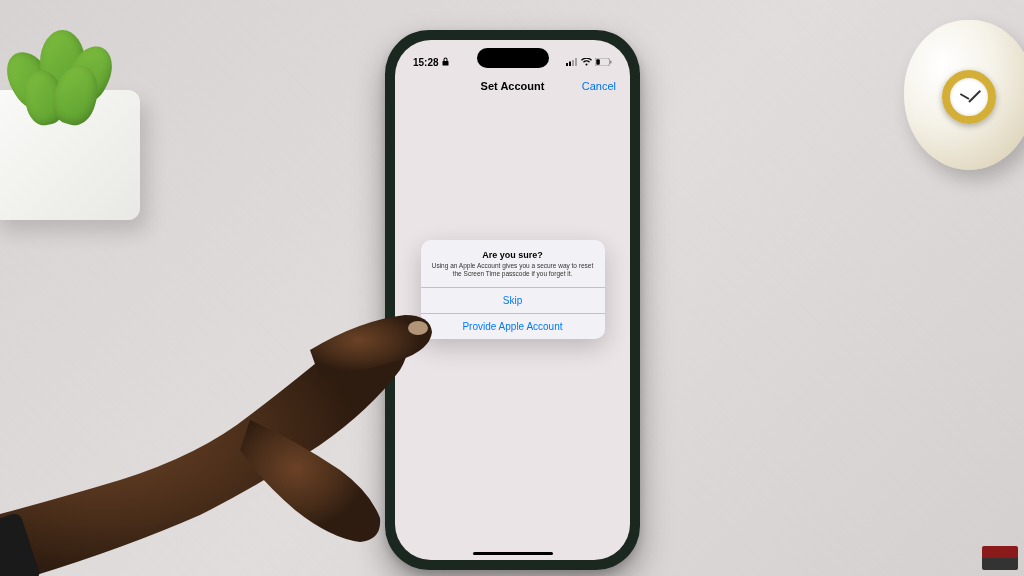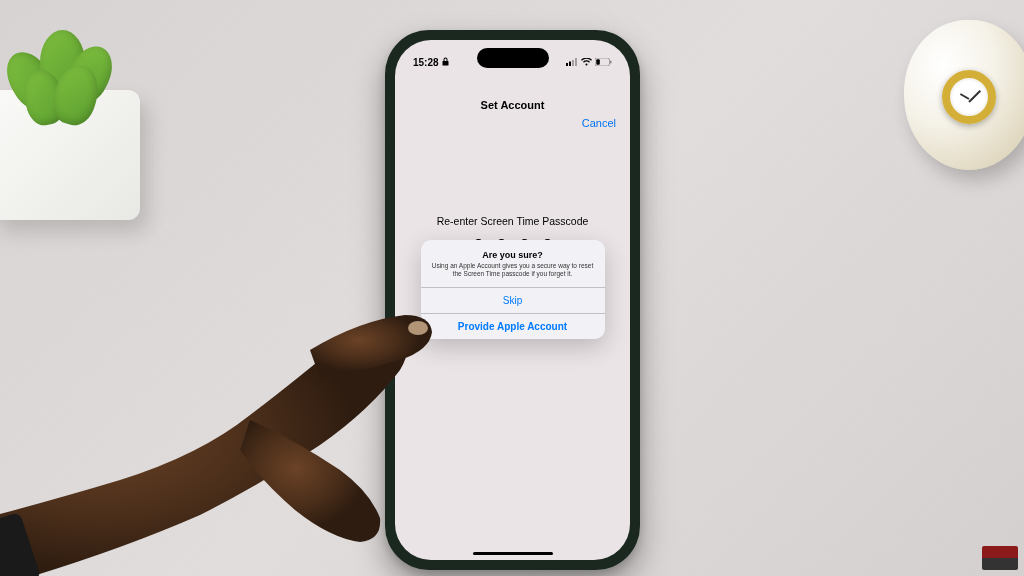--- a/index.html
+++ b/index.html
@@ -158,21 +158,21 @@
       padding: 6px 14px;
       font-size: 11px;
     }
     .nav-title { 
       position: absolute;
       left: 50%;
       transform: translateX(-50%);
       font-weight: 600;
       color: #000;
     }
-    .nav-cancel { color: #007AFF; margin-left: auto; margin-top: 37px; }
+    .nav-cancel { color: #007AFF; margin-left: auto; }
     
     
     .content {
       padding-top: 80px;
       text-align: center;
     }
     .prompt-text {
       font-size: 10.5px;
       color: #000;
       font-weight: 400;
@@ -219,21 +219,21 @@
       font-size: 6.5px;
       color: #333;
       line-height: 1.3;
     }
     .alert-btn {
       border-top: 0.5px solid rgba(0,0,0,0.2);
       padding: 7px 12px;
       font-size: 10px;
       color: #007AFF;
     }
-    .alert-btn.primary { font-weight: 700; }
+    .alert-btn.primary { font-weight: 400; }
     
     .home-indicator {
       position: absolute;
       bottom: 5px;
       left: 50%;
       transform: translateX(-50%);
       width: 80px;
       height: 3px;
       background: #000;
       border-radius: 2px;
@@ -316,29 +316,20 @@
             </svg>
         </span>
       </div>
     </div>
 
     <div class="nav-bar">
       <span class="nav-title">Set Account</span>
       <span class="nav-cancel">Cancel</span>
     </div>
 
-    <div class="content">
-      <div class="prompt-text">Re-enter Screen Time Passcode</div>
-      <div class="dots">
-        <div class="dot"></div>
-        <div class="dot"></div>
-        <div class="dot"></div>
-        <div class="dot"></div>
-      </div>
-    </div>
 
     <div class="dim"></div>
 
     <div class="alert">
       <div class="alert-body">
         <div class="alert-title">Are you sure?</div>
         <div class="alert-msg">Using an Apple Account gives you a secure way to reset the Screen Time passcode if you forget it.</div>
       </div>
       <div class="alert-btn">Skip</div>
       <div class="alert-btn primary">Provide Apple Account</div>

